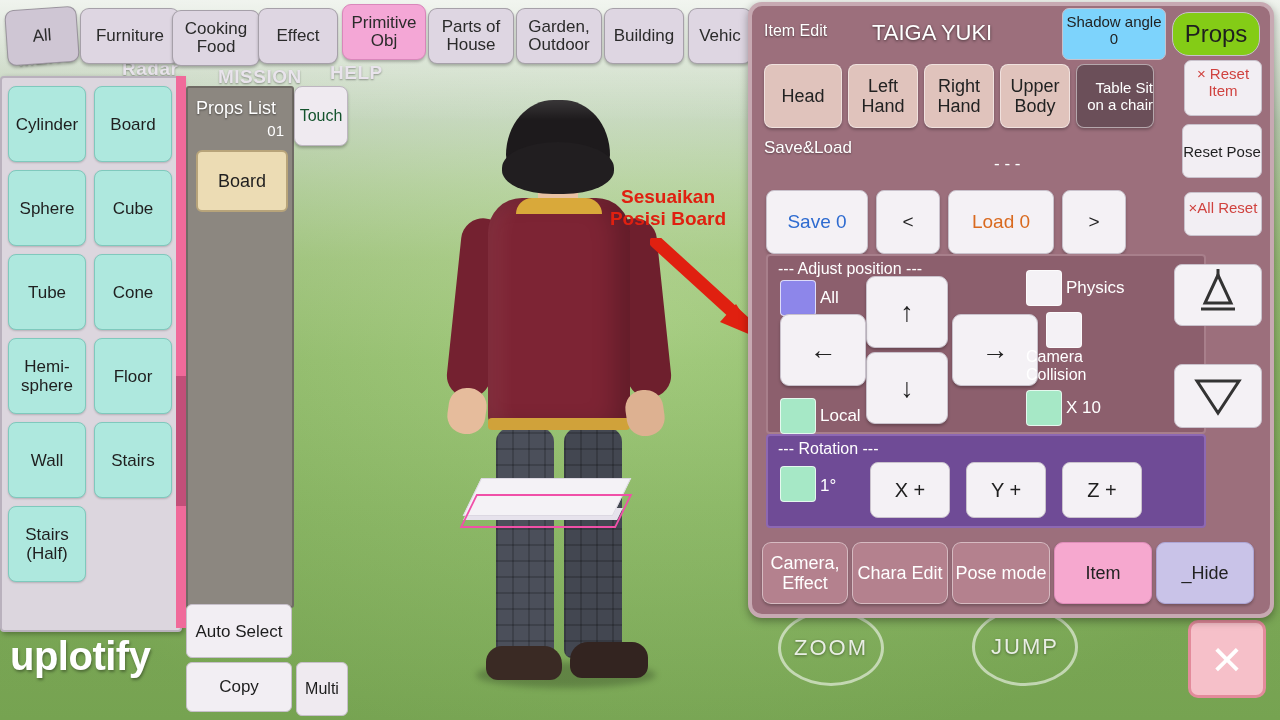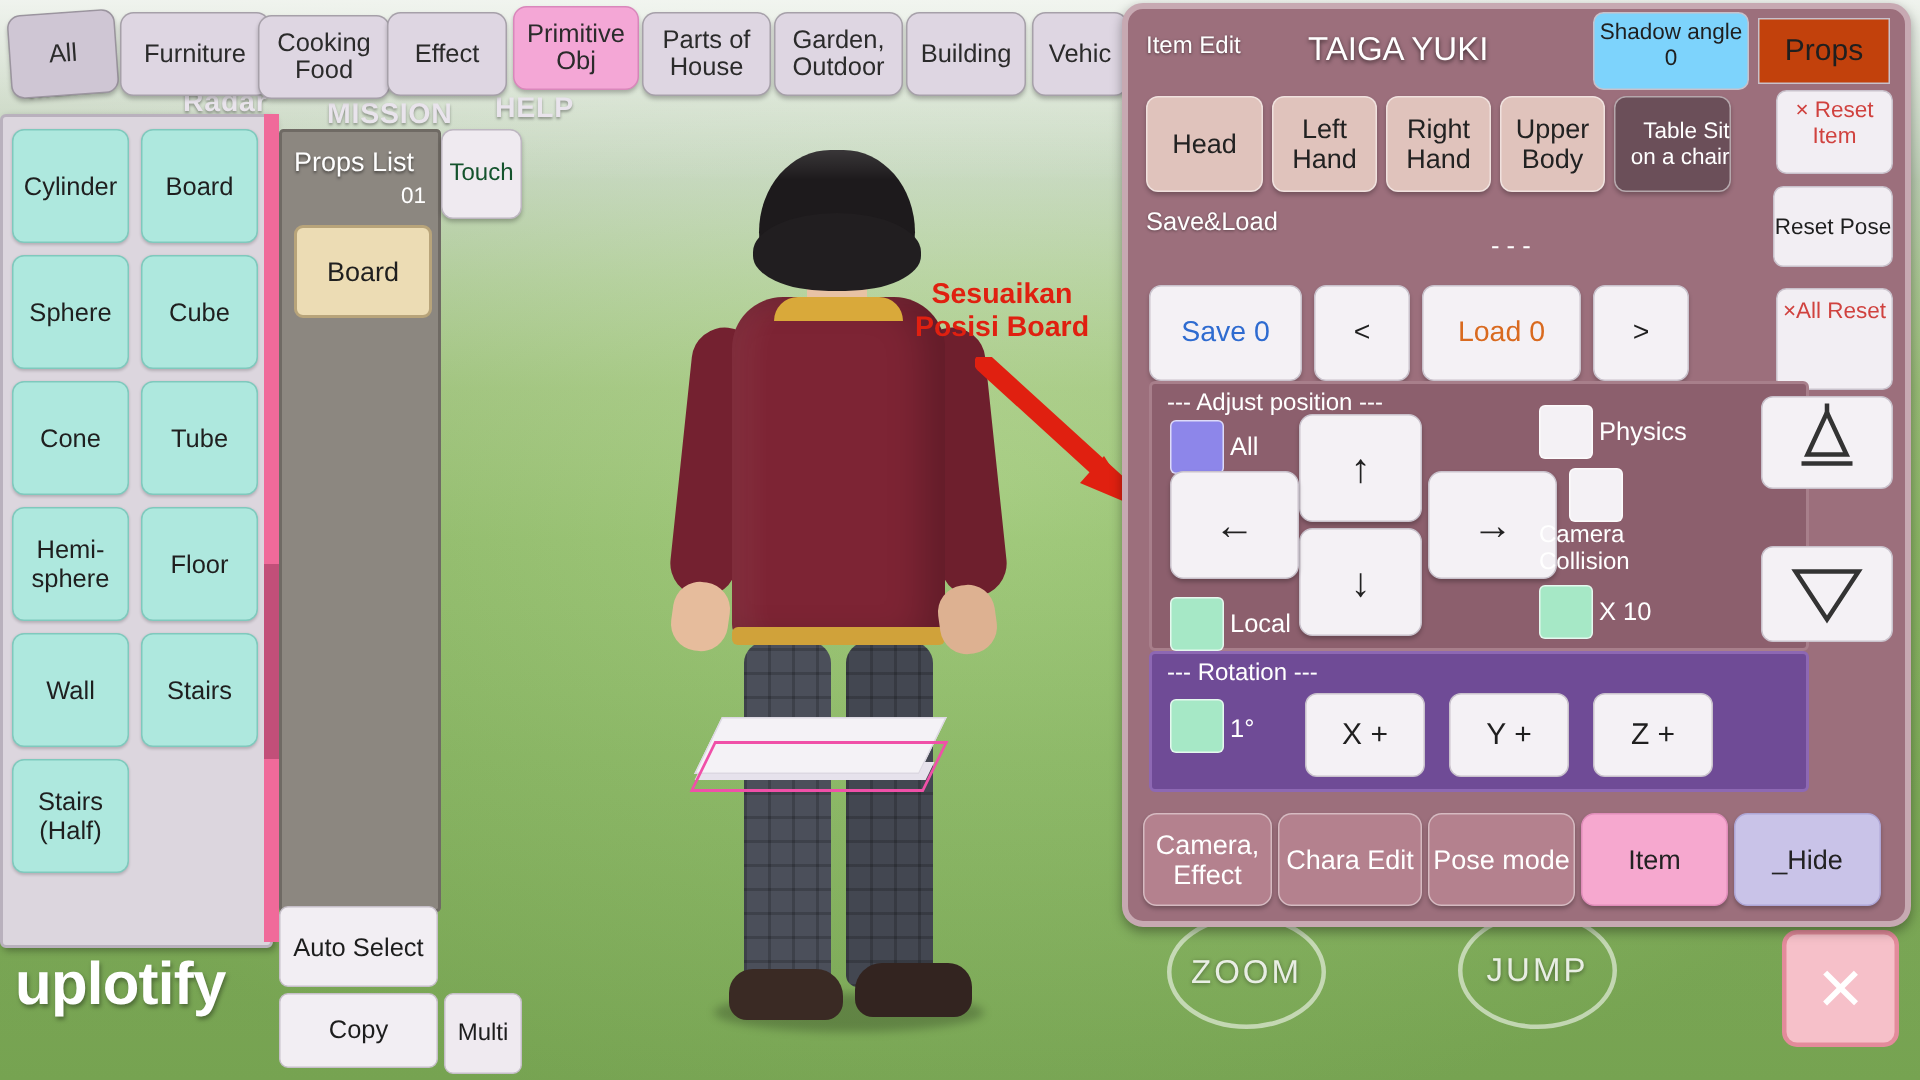--- a/index.html
+++ b/index.html
@@ -104,23 +104,23 @@
 
   
   #watermark{position:absolute;left:10px;top:634px;font-size:40px;font-weight:bold;color:#fff;
     text-shadow:1px 2px 3px rgba(0,0,0,.35);letter-spacing:-.5px;}
 
   
   #right-panel{position:absolute;left:748px;top:2px;width:518px;height:608px;background:#9c6f7c;
     border:4px solid #c7a9b2;border-radius:14px;box-shadow:0 3px 8px rgba(0,0,0,.35);}
   .rp-title{position:absolute;left:12px;top:16px;color:#fff;font-size:16px;text-shadow:0 1px 2px rgba(0,0,0,.5);}
   .rp-charname{position:absolute;left:120px;top:14px;color:#fff;font-size:22px;text-shadow:0 1px 3px rgba(0,0,0,.6);}
-  .rp-props{position:absolute;right:10px;top:6px;width:86px;height:42px;background:#c2410c;
-    border:1px solid #c8c1cb;border-radius:0;display:flex;align-items:center;justify-content:center;
-    font-size:20px;color:#1f1f1f;}
+  .rp-props{position:absolute;right:10px;top:6px;width:86px;height:42px;background:#84cc16;
+    border:1px solid #c8c1cb;border-radius:17px;display:flex;align-items:center;justify-content:center;
+    font-size:24px;color:#1f1f1f;}
   .rp-shadow{position:absolute;right:104px;top:2px;width:104px;height:52px;background:#7dd3fc;
     border:1px solid #c8c1cb;border-radius:7px;text-align:center;font-size:15px;color:#1f1f1f;
     line-height:17px;padding-top:4px;box-sizing:border-box;}
 
   .part-btn{position:absolute;top:58px;height:64px;border:1px solid rgba(255,255,255,.5);border-radius:8px;
     display:flex;align-items:center;justify-content:center;text-align:center;font-size:18px;line-height:20px;
     color:#fff;box-sizing:border-box;background:#b4818e;box-shadow:0 2px 3px rgba(0,0,0,.25);}
   .part-btn.light{background:#e0c3bc;color:#222;}
   .part-btn.dark{background:#6b4f59;text-align:right;}
   .reset-item{position:absolute;right:8px;top:54px;width:78px;height:56px;background:#f2eef3;border:1px solid #c9c2cc;
@@ -128,21 +128,21 @@
   .reset-pose{position:absolute;right:8px;top:118px;width:78px;height:52px;background:#f2eef3;border:1px solid #c9c2cc;
     border-radius:7px;display:flex;align-items:center;justify-content:center;text-align:center;
     font-size:15px;color:#1f1f1f;line-height:17px;}
   .saveload-label{position:absolute;left:12px;top:132px;color:#fff;font-size:17px;text-shadow:0 1px 2px rgba(0,0,0,.4);}
   .dashes{position:absolute;left:242px;top:148px;color:#fff;font-size:17px;}
 
   .rowbtn{position:absolute;background:#f4f1f5;border:1px solid #c9c2cc;border-radius:8px;
     display:flex;align-items:center;justify-content:center;font-size:19px;color:#1f1f1f;box-shadow:0 2px 3px rgba(0,0,0,.2);}
   .blue{color:#2e6bd0;}
   .orange{color:#d96a1f;}
-  .allreset{position:absolute;right:8px;top:186px;width:78px;height:68px;background:#f2eef3;border:1px solid #c9c2cc;
+  .allreset{position:absolute;right:8px;top:186px;width:78px;height:44px;background:#f2eef3;border:1px solid #c9c2cc;
     border-radius:7px;text-align:center;font-size:15px;color:#d0423f;line-height:17px;padding-top:6px;box-sizing:border-box;}
 
   #adjust-box{position:absolute;left:14px;top:248px;width:436px;height:176px;background:#8c5f6d;
     border:2px solid #a87f8b;border-radius:4px;}
   .adj-title{position:absolute;left:10px;top:4px;color:#fff;font-size:16px;}
   .chip{position:absolute;width:34px;height:34px;border:1px solid rgba(255,255,255,.7);border-radius:4px;}
   .arrow-btn{position:absolute;background:#f4f1f5;border:1px solid #c9c2cc;border-radius:9px;
     display:flex;align-items:center;justify-content:center;font-size:27px;color:#222;box-shadow:0 2px 3px rgba(0,0,0,.25);}
   .wlabel{position:absolute;color:#fff;font-size:17px;}
 
@@ -224,22 +224,22 @@
   <div class="cat norm" style="left:604px;width:80px;">Building</div>
   <div class="cat norm" style="left:688px;width:64px;">Vehic</div>
 </div>
 
 <div id="props-panel">
   <div id="props-grid">
     <div class="prop-btn">Cylinder</div>
     <div class="prop-btn">Board</div>
     <div class="prop-btn">Sphere</div>
     <div class="prop-btn">Cube</div>
+    <div class="prop-btn">Tube</div>
     <div class="prop-btn">Cone</div>
-    <div class="prop-btn">Tube</div>
     <div class="prop-btn">Hemi- sphere</div>
     <div class="prop-btn">Floor</div>
     <div class="prop-btn">Wall</div>
     <div class="prop-btn">Stairs</div>
     <div class="prop-btn">Stairs (Half)</div>
   </div>
 </div>
 <div id="pink-strip">
   <div style="position:absolute;left:0;top:300px;width:10px;height:130px;background:#c24f79;"></div>
 </div>

